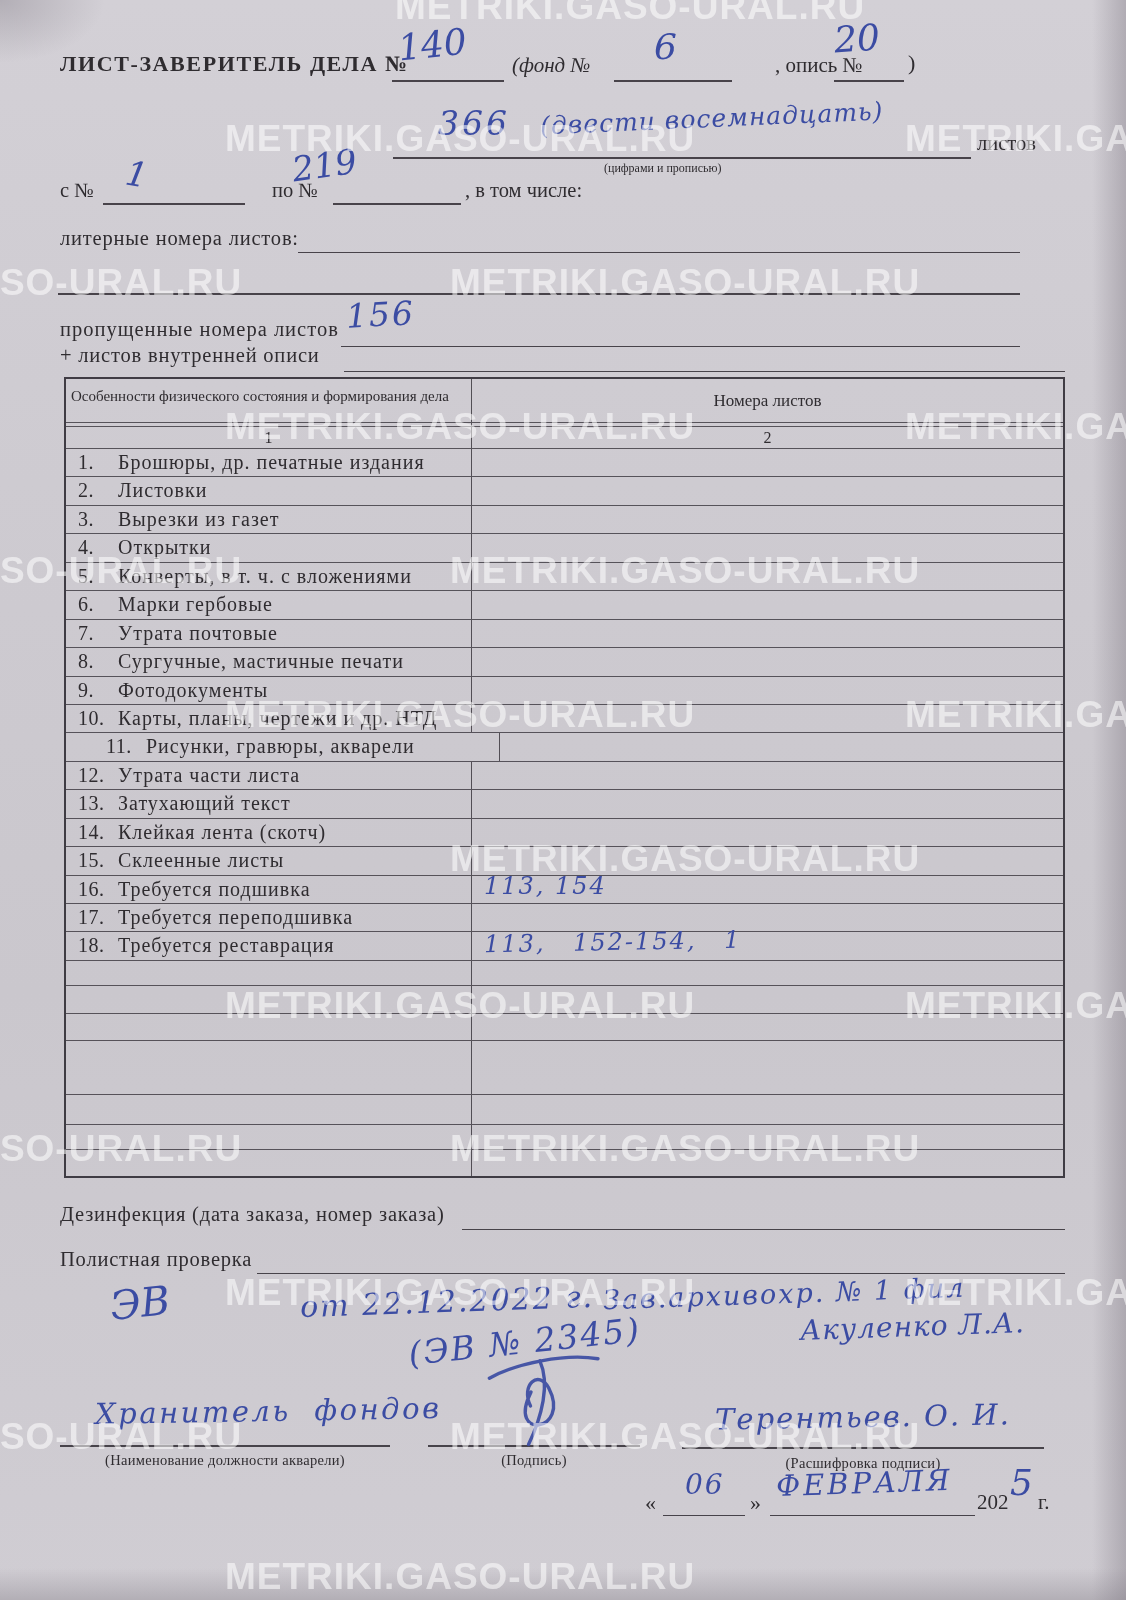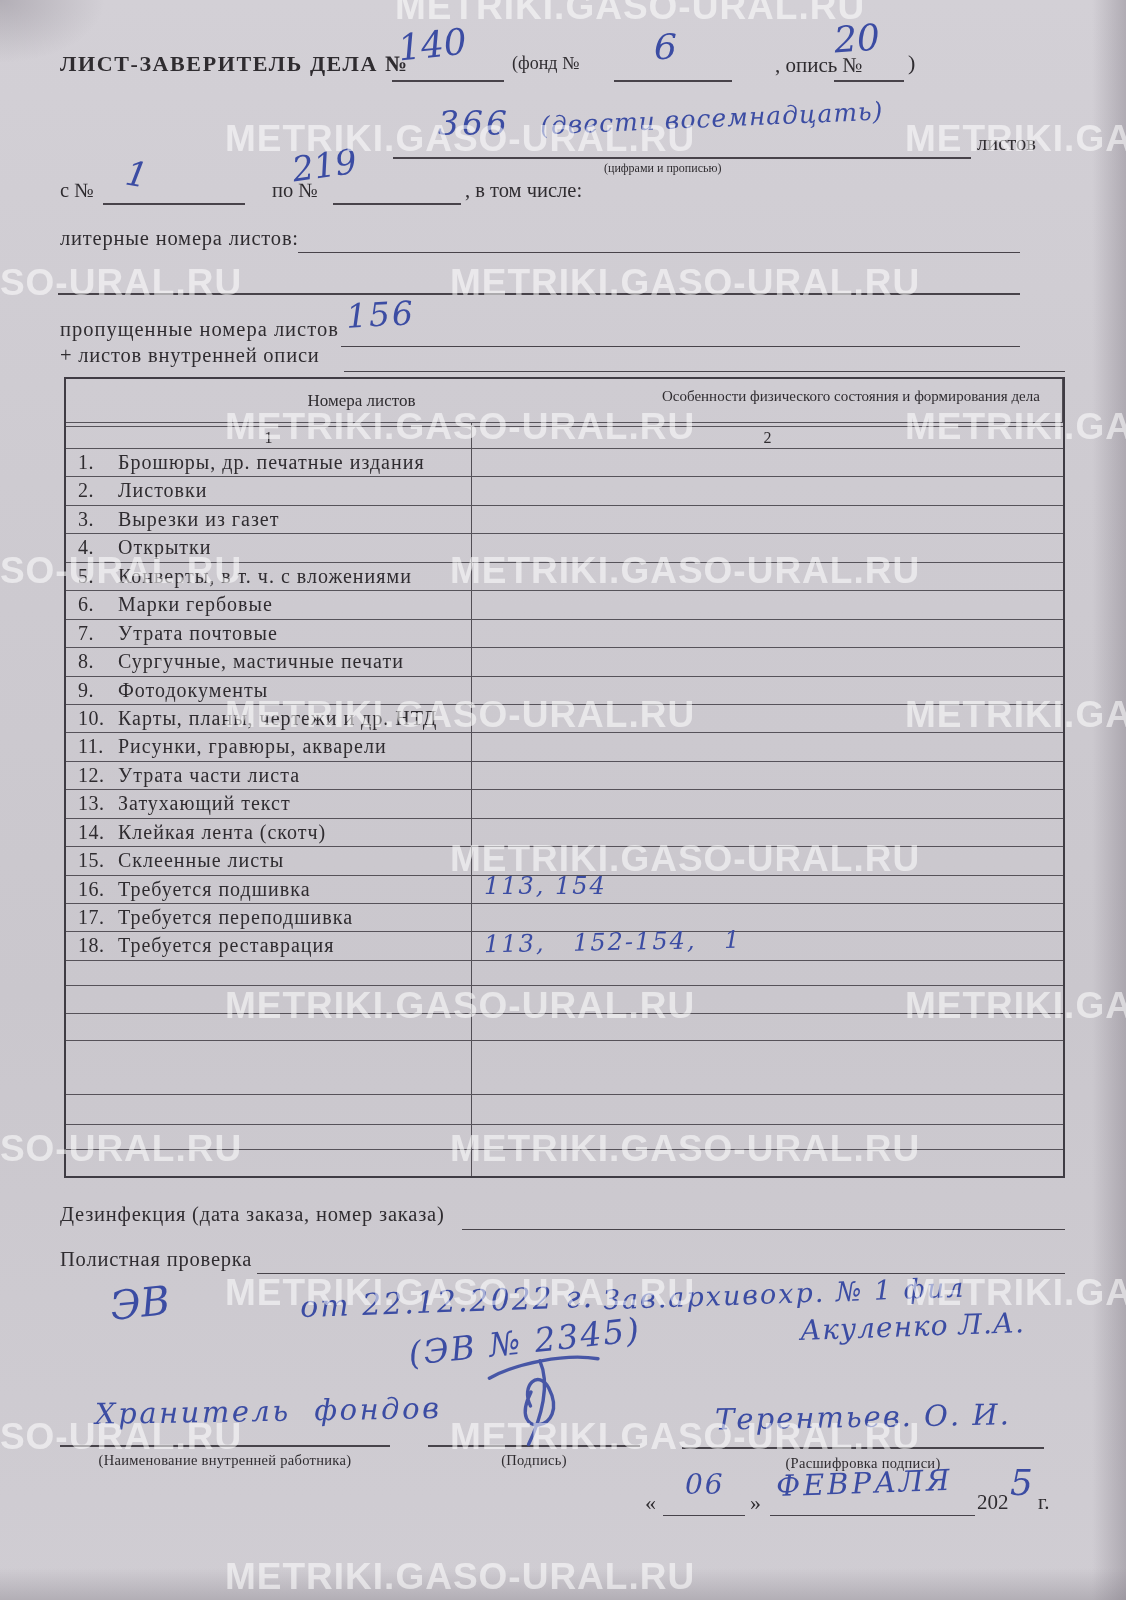--- a/index.html
+++ b/index.html
@@ -38,21 +38,21 @@
   .gap{height:4px;}
 </style>
 </head>
 <body>
 
 <div class="page">
 
   <span class="abs serif bold" style="left:60px;top:51px;font-size:22px;letter-spacing:1.6px;">ЛИСТ-ЗАВЕРИТЕЛЬ ДЕЛА №</span>
   <div class="uline" style="left:392px;top:80px;width:112px;"></div>
   <span class="abs hw" style="left:398px;top:24px;font-size:36px;transform:rotate(-6deg);">140</span>
-  <span class="abs serif" style="left:512px;top:53px;font-size:18px;">(фонд №</span>
+  <span class="abs serif" style="left:512px;top:53px;font-size:21px;font-style:italic;">(фонд №</span>
   <div class="uline" style="left:614px;top:80px;width:118px;"></div>
   <span class="abs hw" style="left:654px;top:26px;font-size:36px;">6</span>
   <span class="abs serif" style="left:737px;top:53px;font-size:21px;margin-left:38px;">, опись №</span>
   <div class="uline" style="left:834px;top:80px;width:70px;"></div>
   <span class="abs hw" style="left:834px;top:18px;font-size:36px;transform:rotate(-4deg);">20</span>
   <span class="abs serif" style="left:908px;top:50px;font-size:22px;">)</span>
 
   <div class="uline" style="left:393px;top:157px;width:578px;"></div>
   <span class="abs hw" style="left:438px;top:104px;font-size:33px;letter-spacing:3px;">366</span>
   <span class="abs hw" style="left:540px;top:104px;font-size:25px;letter-spacing:1px;transform:rotate(-2.5deg);">(двести восемнадцать)</span>
@@ -72,25 +72,25 @@
   <div class="uline" style="left:58px;top:293px;width:962px;"></div>
 
   <span class="abs serif" style="left:60px;top:318px;font-size:20.5px;letter-spacing:1px;">пропущенные номера листов</span>
   <div class="uline thin" style="left:341px;top:346px;width:679px;"></div>
   <span class="abs hw" style="left:346px;top:295px;font-size:33px;letter-spacing:2px;transform:rotate(-3deg);">156</span>
   <span class="abs serif" style="left:60px;top:344px;font-size:20.5px;letter-spacing:0.8px;">+ листов внутренней описи</span>
   <div class="uline thin" style="left:344px;top:371px;width:721px;"></div>
 
   <div class="ftable">
     <div class="trow first" style="height:43px;">
+      <div class="cell cell-l">
+        <div class="serif th1" style="white-space:normal;">Особенности физического состояния и формирования дела</div>
+      </div>
       <div class="cell cell-r">
         <div class="serif th2">Номера листов</div>
-      </div>
-      <div class="cell cell-l">
-        <div class="serif th1" style="white-space:normal;">Особенности физического состояния и формирования дела</div>
       </div>
     </div>
     <div class="trow gap">
       <div class="cell cell-l"></div>
         <div class="cell cell-r"></div>
     </div>
     <div class="trow" style="height:22px;">
       <div class="cell cell-l">
         <div class="serif idx">1</div>
       </div>
@@ -162,21 +162,21 @@
           </div>
           <div class="cell cell-r"></div>
         </div>
         <div class="trow" style="height: 28.45px;">
           <div class="cell cell-l">
             <span class="serif tnum">10.</span>
             <span class="serif tlbl">Карты, планы, чертежи и др. НТД</span>
           </div>
           <div class="cell cell-r"></div>
         </div>
-        <div class="trow" style="height: 28.45px;">
+        <div class="trow" style="height: 28.45px; padding-left: 28px;">
           <div class="cell cell-l">
             <span class="serif tnum">11.</span>
             <span class="serif tlbl">Рисунки, гравюры, акварели</span>
           </div>
           <div class="cell cell-r"></div>
         </div>
         <div class="trow" style="height: 28.45px;">
           <div class="cell cell-l">
             <span class="serif tnum">12.</span>
             <span class="serif tlbl">Утрата части листа</span>
@@ -278,21 +278,21 @@
       <path d="M22 32 C 50 20 100 15 132 24"></path>
       <path d="M74 20 C 82 44 70 76 54 102"></path>
       <path d="M62 50 C 32 96 98 94 80 48 C 72 28 52 42 60 64"></path>
     </g>
   </svg>
   <span class="abs hw" style="left:715px;top:1400px;font-size:29px;letter-spacing:2px;transform:rotate(-1deg);">Терентьев. О. И.</span>
 
   <div class="uline" style="left:60px;top:1445px;width:330px;"></div>
   <div class="uline" style="left:428px;top:1445px;width:212px;"></div>
   <div class="uline" style="left:682px;top:1447px;width:362px;"></div>
-  <div class="abs serif caption" style="left:60px;top:1452px;width:330px;">(Наименование внутренней работника)</div>
+  <div class="abs serif caption" style="left:60px;top:1452px;width:330px;">(Наименование должности акварели)</div>
   <div class="abs serif caption" style="left:428px;top:1452px;width:212px;">(Подпись)</div>
   <div class="abs serif caption" style="left:682px;top:1455px;width:362px;">(Расшифровка подписи)</div>
 
   <span class="abs serif" style="left:645px;top:1490px;font-size:22px;">«</span>
   <div class="uline thin" style="left:663px;top:1515px;width:82px;"></div>
   <span class="abs hw" style="left:685px;top:1468px;font-size:28px;letter-spacing:2px;">06</span>
   <span class="abs serif" style="left:750px;top:1490px;font-size:22px;">»</span>
   <div class="uline thin" style="left:770px;top:1515px;width:205px;"></div>
   <span class="abs hw" style="left:776px;top:1466px;font-size:29px;letter-spacing:3px;transform:rotate(-2deg);">ФЕВРАЛЯ</span>
   <span class="abs serif" style="left:977px;top:1490px;font-size:21px;">202</span>

